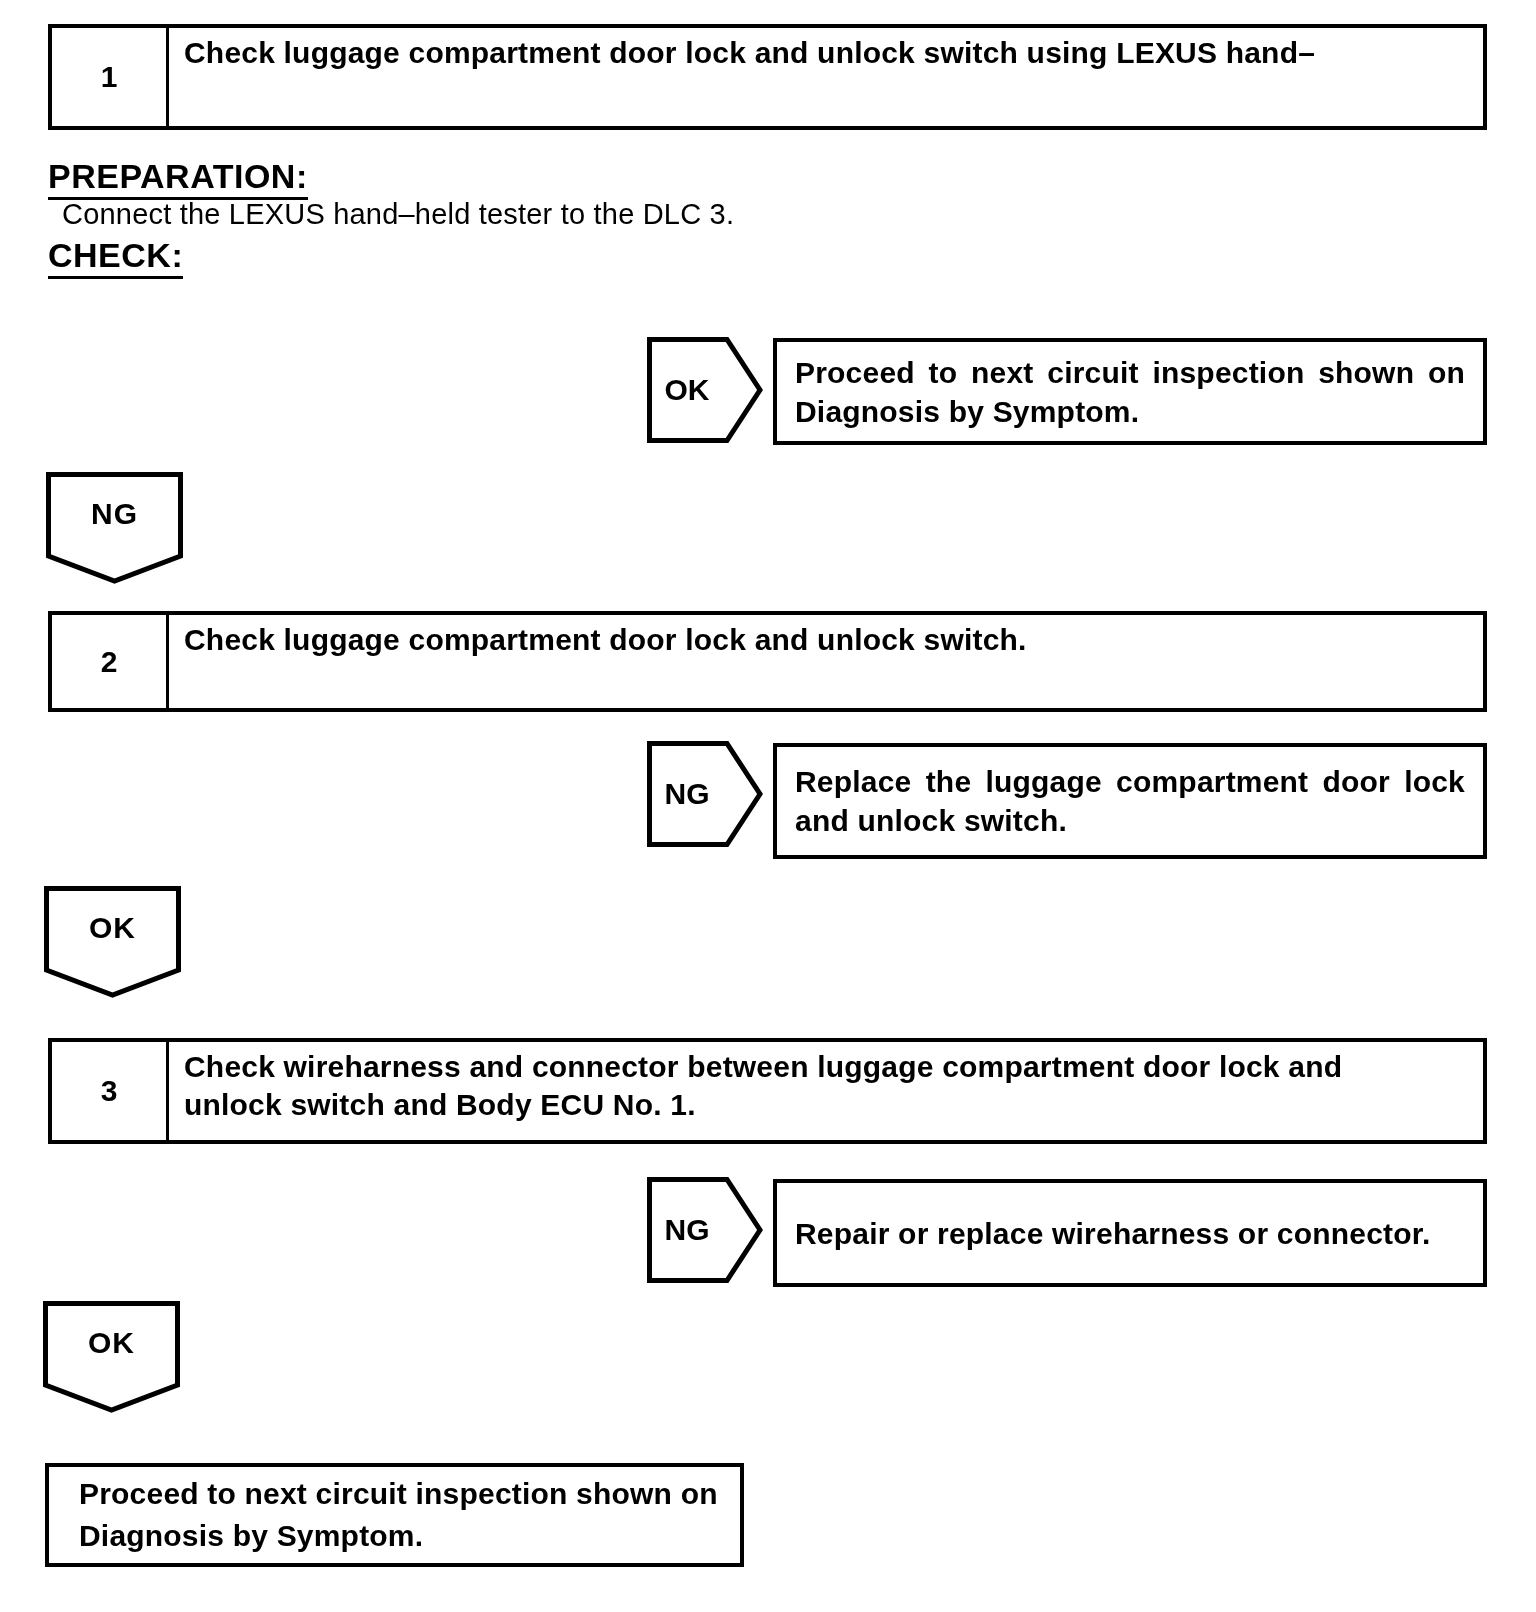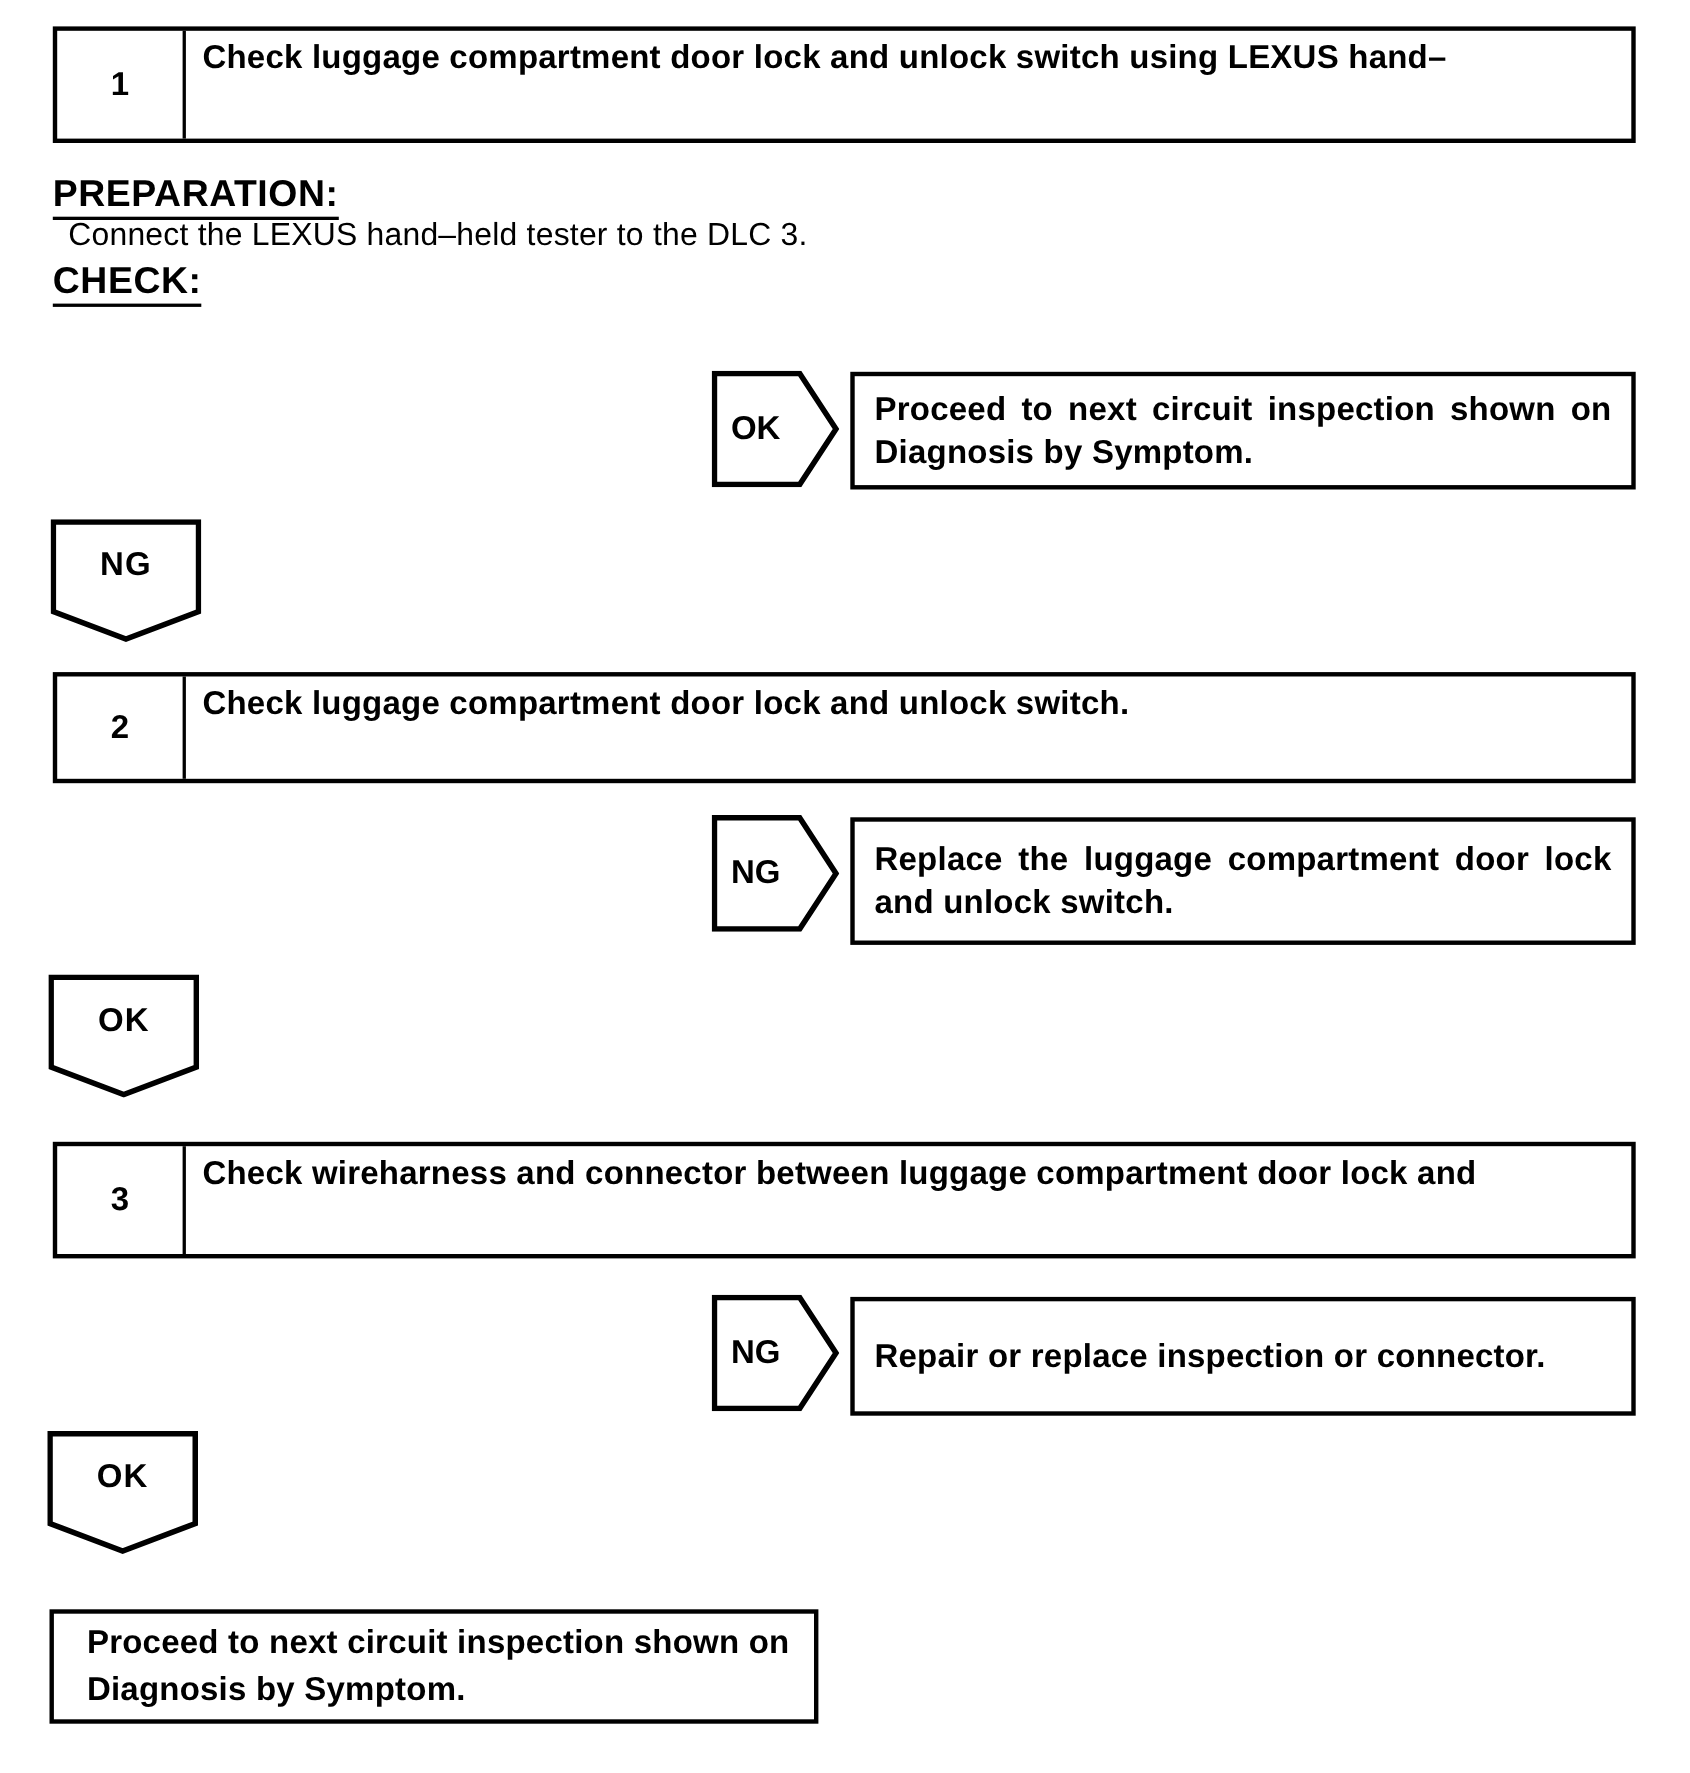--- a/index.html
+++ b/index.html
@@ -172,32 +172,33 @@
       <polygon points="2.5,2.5 134.5,2.5 134.5,84 68.5,109 2.5,84" fill="#ffffff" stroke="#000000" stroke-width="5"></polygon>
     </svg>
     <span class="tag-label">OK</span>
   </div>
 
   <div class="abs step-box" style="left:48px; top:1038px; width:1439px; height:106px;">
     <div class="step-num">3</div>
     <div class="step-title">
       <span>
         <span class="rline">Check wireharness and connector between luggage compartment door lock and</span>
+        <span class="rline">unlock switch and Body ECU No. 1.</span>
       </span>
     </div>
   </div>
 
   <div class="abs tag-right" style="left:647px; top:1177px;">
     <svg width="116" height="106" viewBox="0 0 116 106">
       <polygon points="2.5,2.5 80,2.5 113,53 80,103.5 2.5,103.5" fill="#ffffff" stroke="#000000" stroke-width="5"></polygon>
     </svg>
     <span class="tag-label">NG</span>
   </div>
   <div class="abs result-box" style="left:773px; top:1179px; width:714px; height:108px;">
-    <span class="rline">Repair or replace inspection or connector.</span>
+    <span class="rline">Repair or replace wireharness or connector.</span>
   </div>
 
   <div class="abs tag-down" style="left:43px; top:1301px;">
     <svg width="137" height="112" viewBox="0 0 137 112">
       <polygon points="2.5,2.5 134.5,2.5 134.5,84 68.5,109 2.5,84" fill="#ffffff" stroke="#000000" stroke-width="5"></polygon>
     </svg>
     <span class="tag-label">OK</span>
   </div>
 
   <div class="abs final-box" style="left:45px; top:1463px; width:699px; height:104px;">

